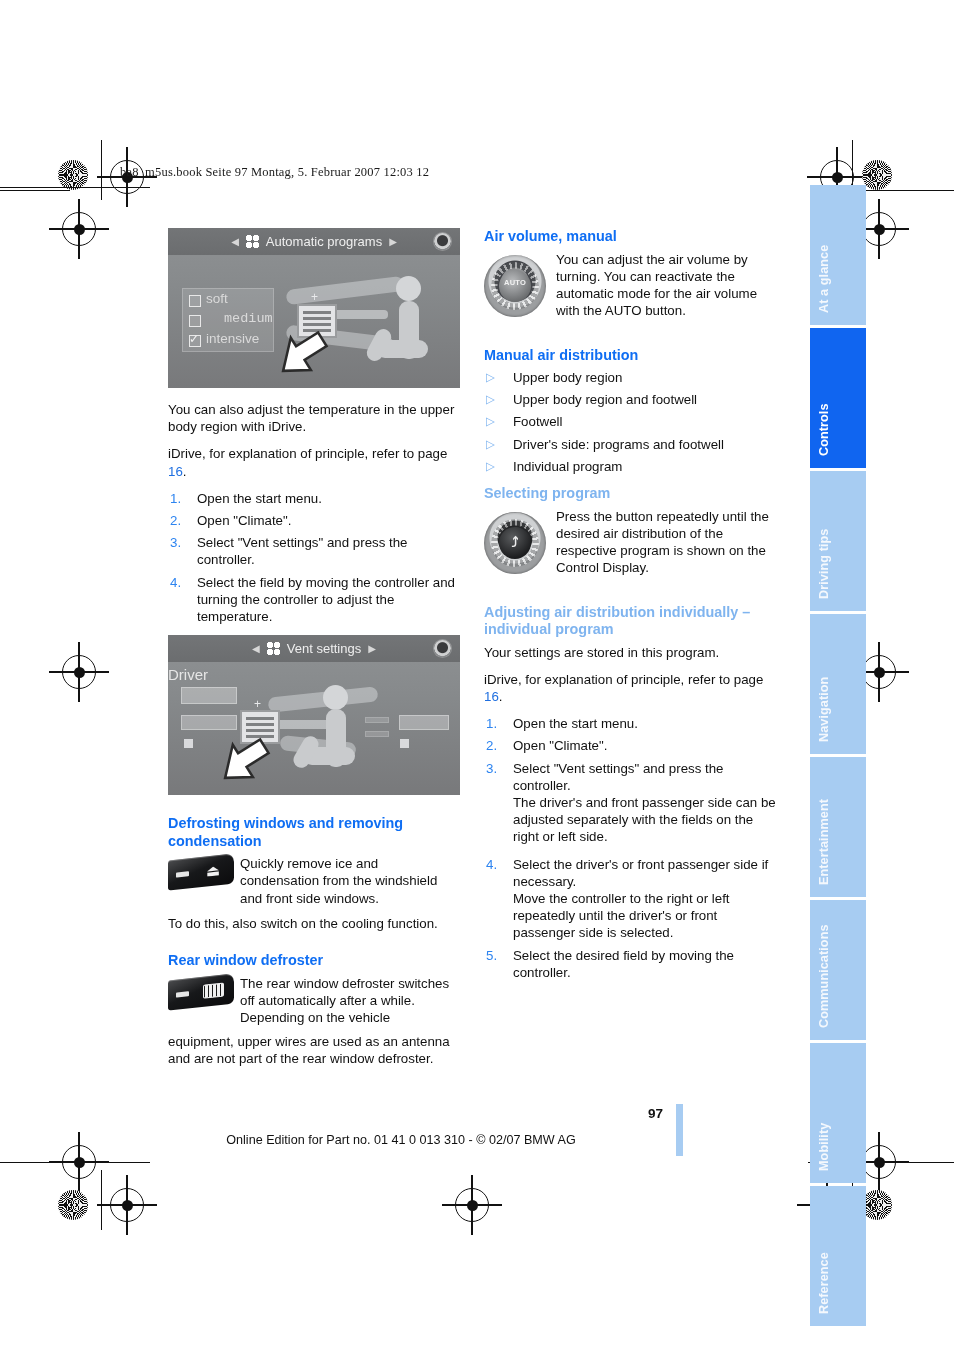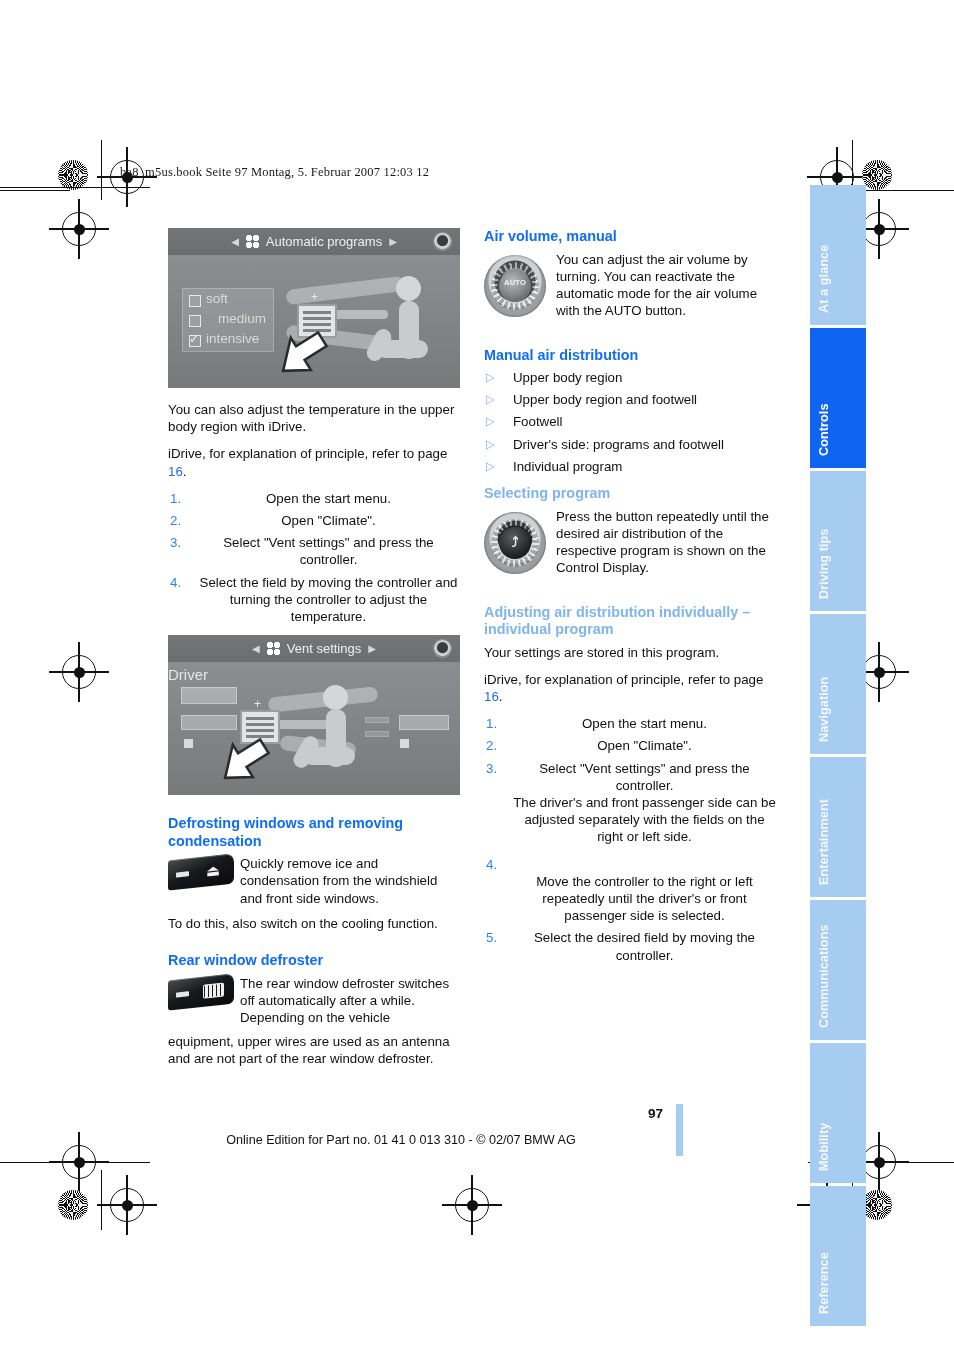--- a/index.html
+++ b/index.html
@@ -86,21 +86,20 @@
     margin: 0 0 10px 0;
   }
   .lnk { color: #1f6fe0; }
 
   
   ol.steps {
     margin: 0 0 10px 0;
     padding: 0;
     list-style: none;
     counter-reset: st;
-    text-align: center;
   }
   ol.steps > li {
     position: relative;
     padding-left: 29px;
     margin-bottom: 5px;
   }
   ol.steps > li::before {
     counter-increment: st;
     content: counter(st) ".";
     position: absolute;
@@ -487,21 +486,21 @@
 
     <div class="seat-head" style="left:228px; top:48px;"></div>
     <div class="seat-back" style="left:231px; top:73px;"></div>
     <div class="seat-base" style="left:208px; top:112px;"></div>
     <div class="seat-leg" style="left:203px; top:100px; transform:rotate(28deg);"></div>
 
     <div class="panel" style="left:14px; top:60px; width:90px; height:62px;"></div>
     <div class="chk" style="left:21px; top:67px;"></div>
     <div class="opt" style="left:38px; top:62px;">soft</div>
     <div class="chk" style="left:21px; top:87px;"></div>
-    <div class="opt" style="left:50px; top:82px;">medium</div>
+    <div class="opt" style="left:56px; top:82px;font-family:Liberation Mono, monospace;">medium</div>
     <div class="chk on" style="left:21px; top:107px;"></div>
     <div class="opt" style="left:38px; top:102px;">intensive</div>
 
     <div class="vent-box" style="left:129px; top:76px;">
       <i style="top:5px;"></i>
         <i style="top:11px;"></i>
         <i style="top:17px;"></i>
         <i style="top:23px;"></i>
     </div>
     <div class="plusminus" style="left:143px; top:64px;">+</div>
@@ -638,21 +637,21 @@
 
   <p class="para"><span>iDrive, for explanation of principle, refer to page </span><span class="lnk">16</span><span>.</span></p>
 
   <ol class="steps">
     <li>Open the start menu.</li>
     <li>Open "Climate".</li>
     <li><span>Select "Vent settings" and press the controller.</span><br><span>The driver's and front passenger side can be adjusted separately with the fields on the right or left side.</span></li>
   </ol>
 
   <ol class="steps start4">
-    <li><br><span>Move the controller to the right or left repeatedly until the driver's or front passenger side is selected.</span></li>
+    <li><span>Select the driver's or front passenger side if necessary.</span><br><span>Move the controller to the right or left repeatedly until the driver's or front passenger side is selected.</span></li>
     <li>Select the desired field by moving the controller.</li>
   </ol>
 </div>
 
 <div class="tabs">
   <div class="tab">
       <span>At a glance</span>
     </div>
   <div class="tab active">
       <span>Controls</span>

